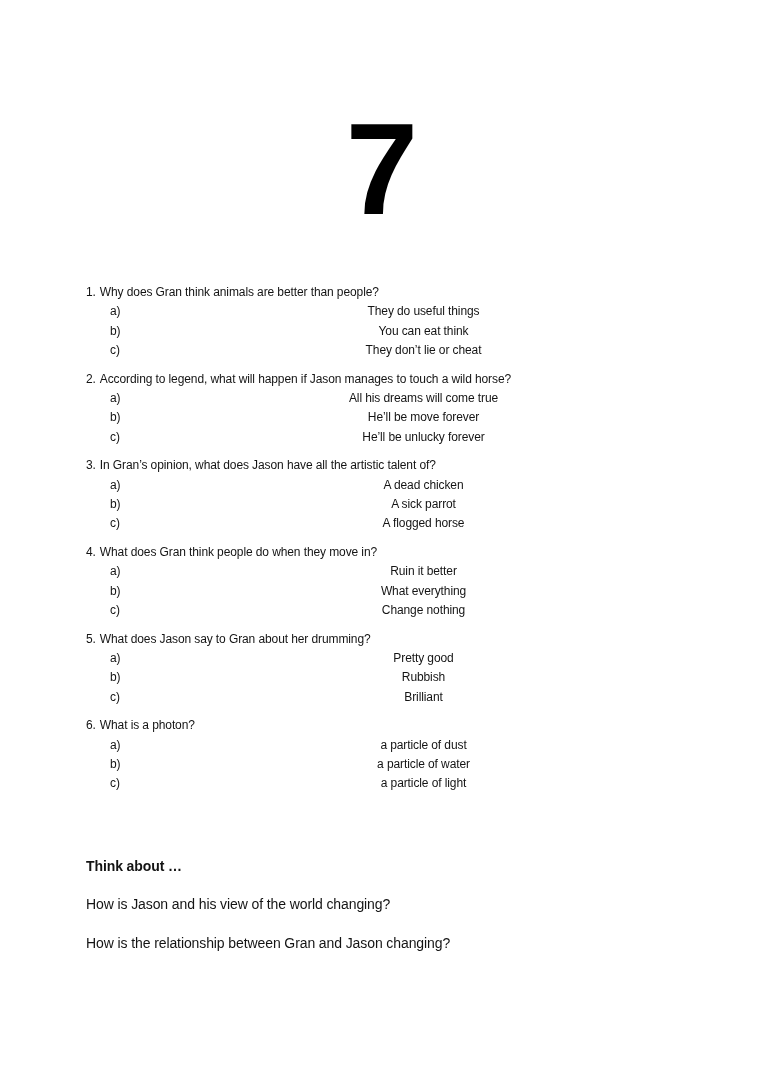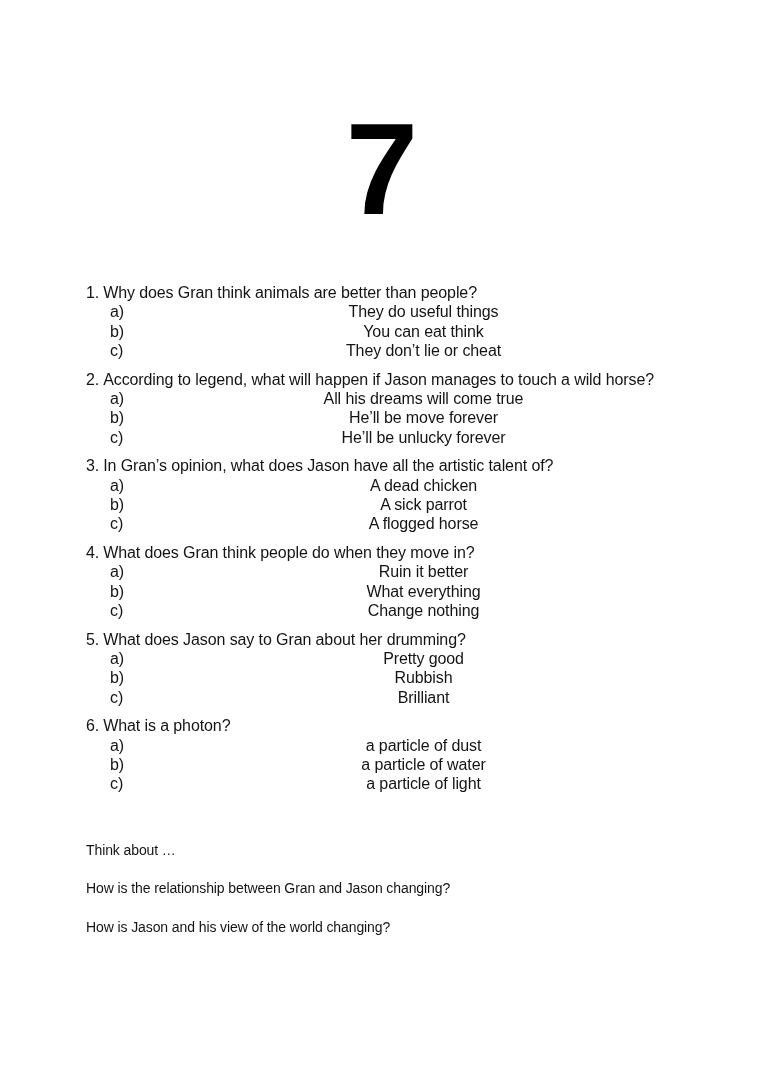--- a/index.html
+++ b/index.html
@@ -30,21 +30,21 @@
     line-height: 1;
     font-weight: 700;
     color: #000000;
     letter-spacing: 0;
   }
   .questions {
     position: absolute;
     top: 283px;
     left: 86px;
     right: 50px;
-    font-size: 16px;
+    font-size: 12px;
     line-height: 19.4px;
     letter-spacing: -0.1px;
   }
   .question {
     margin-bottom: 9px;
   }
   .q-line {
     white-space: nowrap;
   }
   .q-num {
@@ -66,22 +66,22 @@
   .think-about {
     position: absolute;
     top: 841px;
     left: 86px;
     right: 50px;
     font-size: 14px;
     line-height: 19.4px;
     letter-spacing: -0.1px;
   }
   .think-heading {
-    font-weight: 400;
-    margin: 0 0 19px 0;
+    font-weight: 700;
+    margin: 16px 0 19px 0;
   }
   .think-prompt {
     margin: 0 0 19.6px 0;
   }
 </style>
 </head>
 <body>
 
 <div class="page">
 
@@ -204,17 +204,17 @@
   <div class="option">
     <span class="opt-letter">c)</span>
     <span class="opt-text">a particle of light</span>
   </div>
 </div>
   </div>
 </div>
 
   <div class="think-about">
     <p class="think-heading">Think about …</p>
+    <p class="think-prompt">How is Jason and his view of the world changing?</p>
     <p class="think-prompt">How is the relationship between Gran and Jason changing?</p>
-    <p class="think-prompt">How is Jason and his view of the world changing?</p>
   </div>
 
 </div>
 
 </body></html>

